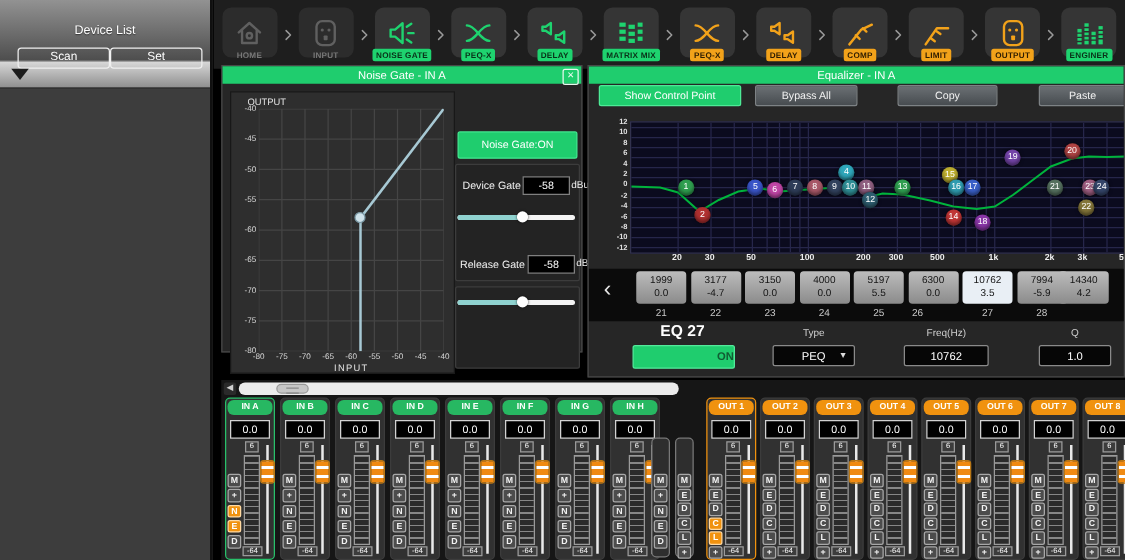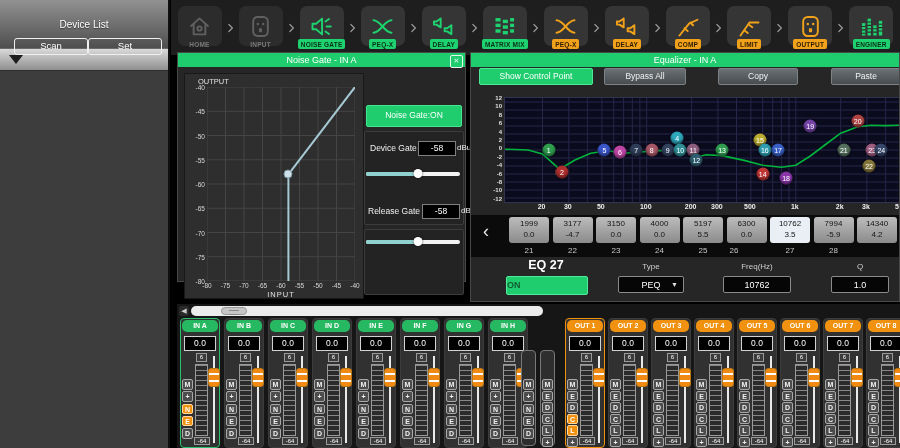--- a/index.html
+++ b/index.html
@@ -66,21 +66,21 @@
   .eq-xlabels{position:absolute;left:33px;top:108px;width:395px;height:9px}
   .eq-xlabels span{position:absolute;font-size:7px;font-weight:bold;color:#f0f0f0;transform:translateX(-50%)}
   .eqpt{position:absolute;width:13px;height:13px;border-radius:50%;color:#fff;font-size:7px;line-height:13px;text-align:center;transform:translate(-50%,-50%);box-shadow:inset 0 -2px 3px rgba(0,0,0,.45),0 0 3px rgba(0,0,0,.6);cursor:pointer}
   .eqtag{position:absolute;font-size:7px;color:#e0e0e0;transform:translate(-130%,-50%)}
   .bandbar{position:absolute;left:0;top:162px;width:430px;height:42px;background:#0b0b0b}
   .band-chev{position:absolute;left:5px;top:4px;width:20px;height:26px;color:#e8e8e8;font-size:18px;line-height:25px;text-align:center;cursor:pointer}
   .bandcell{position:absolute;top:2px;width:40px;height:26px;border-radius:3px;background:linear-gradient(#bcbcbc,#8b8b8b);color:#141414;font-size:8px;line-height:1.35;text-align:center;padding-top:2px;box-sizing:border-box;cursor:pointer}
   .bandcell.on{background:#e9eff5}
   .bandnum{position:absolute;top:31px;width:40px;text-align:center;font-size:8px;color:#c8c8c8}
   .eq-name{position:absolute;left:35px;top:205px;width:80px;text-align:center;font-weight:bold;font-size:12.5px;color:#fff}
-  .eq-on{position:absolute;left:35px;top:223px;width:80px;height:17px;background:#1fcd6e;border:1px solid #52ea9a;border-radius:2px;color:#115c33;font-weight:bold;font-size:9px;text-align:left;line-height:16px;cursor:pointer}
+  .eq-on{position:absolute;left:35px;top:223px;width:80px;height:17px;background:#1fcd6e;border:1px solid #52ea9a;border-radius:2px;color:#115c33;font-weight:bold;font-size:9px;text-align:right;line-height:16px;cursor:pointer}
   .fldlab{position:absolute;top:209px;font-size:8px;color:#cfcfcf;text-align:center}
   .fld{position:absolute;top:223px;height:17px;background:#060606;border:1px solid #8a8a8a;border-radius:2px;color:#fff;font-size:9px;text-align:center;line-height:16px;box-sizing:border-box}
   .ddarrow{position:absolute;right:5px;top:0;font-size:7px;line-height:16px;color:#ddd}
 
   
   .mixer{position:absolute;left:177px;top:304px;width:723px;height:144px;background:#161616;overflow:hidden}
   .mscroll-arrow{position:absolute;left:2px;top:2px;width:10px;height:10px;background:#2a2a2a;color:#cfcfcf;font-size:7px;line-height:10px;text-align:center;border-radius:2px;cursor:pointer}
   .mscroll-track{position:absolute;left:14px;top:2px;width:352px;height:10px;background:#ececec;border-radius:5px;cursor:pointer}
   .mscroll-thumb{position:absolute;left:30px;top:1px;width:26px;height:8px;background:#c6c6c6;border:1px solid #9a9a9a;border-radius:4px;box-sizing:border-box;cursor:grab}
   .mscroll-thumb i{display:block;margin:2px auto 0;width:10px;height:3px;border-top:1px solid #888;border-bottom:1px solid #888}
@@ -504,21 +504,21 @@
           <div class="bandcell on" style="left: 299px;">
             <div>10762</div>
             <div>3.5</div>
           </div>
           <div class="bandnum" style="left: 299px;">27</div>
           <div class="bandcell" style="left: 342.5px;">
             <div>7994</div>
             <div>-5.9</div>
           </div>
           <div class="bandnum" style="left: 342.5px;">28</div>
-          <div class="bandcell" style="left: 386px;">
+          <div class="bandcell" style="left: 376px;">
             <div>14340</div>
             <div>4.2</div>
           </div>
           <div class="bandnum" style="left: 386px; margin-top: 32px;">29</div>
         </div>
     </div>
 
     <div class="eq-name">EQ 27</div>
     <div class="eq-on">ON</div>
     <div class="fldlab" style="left:147px;width:66px">Type</div>

